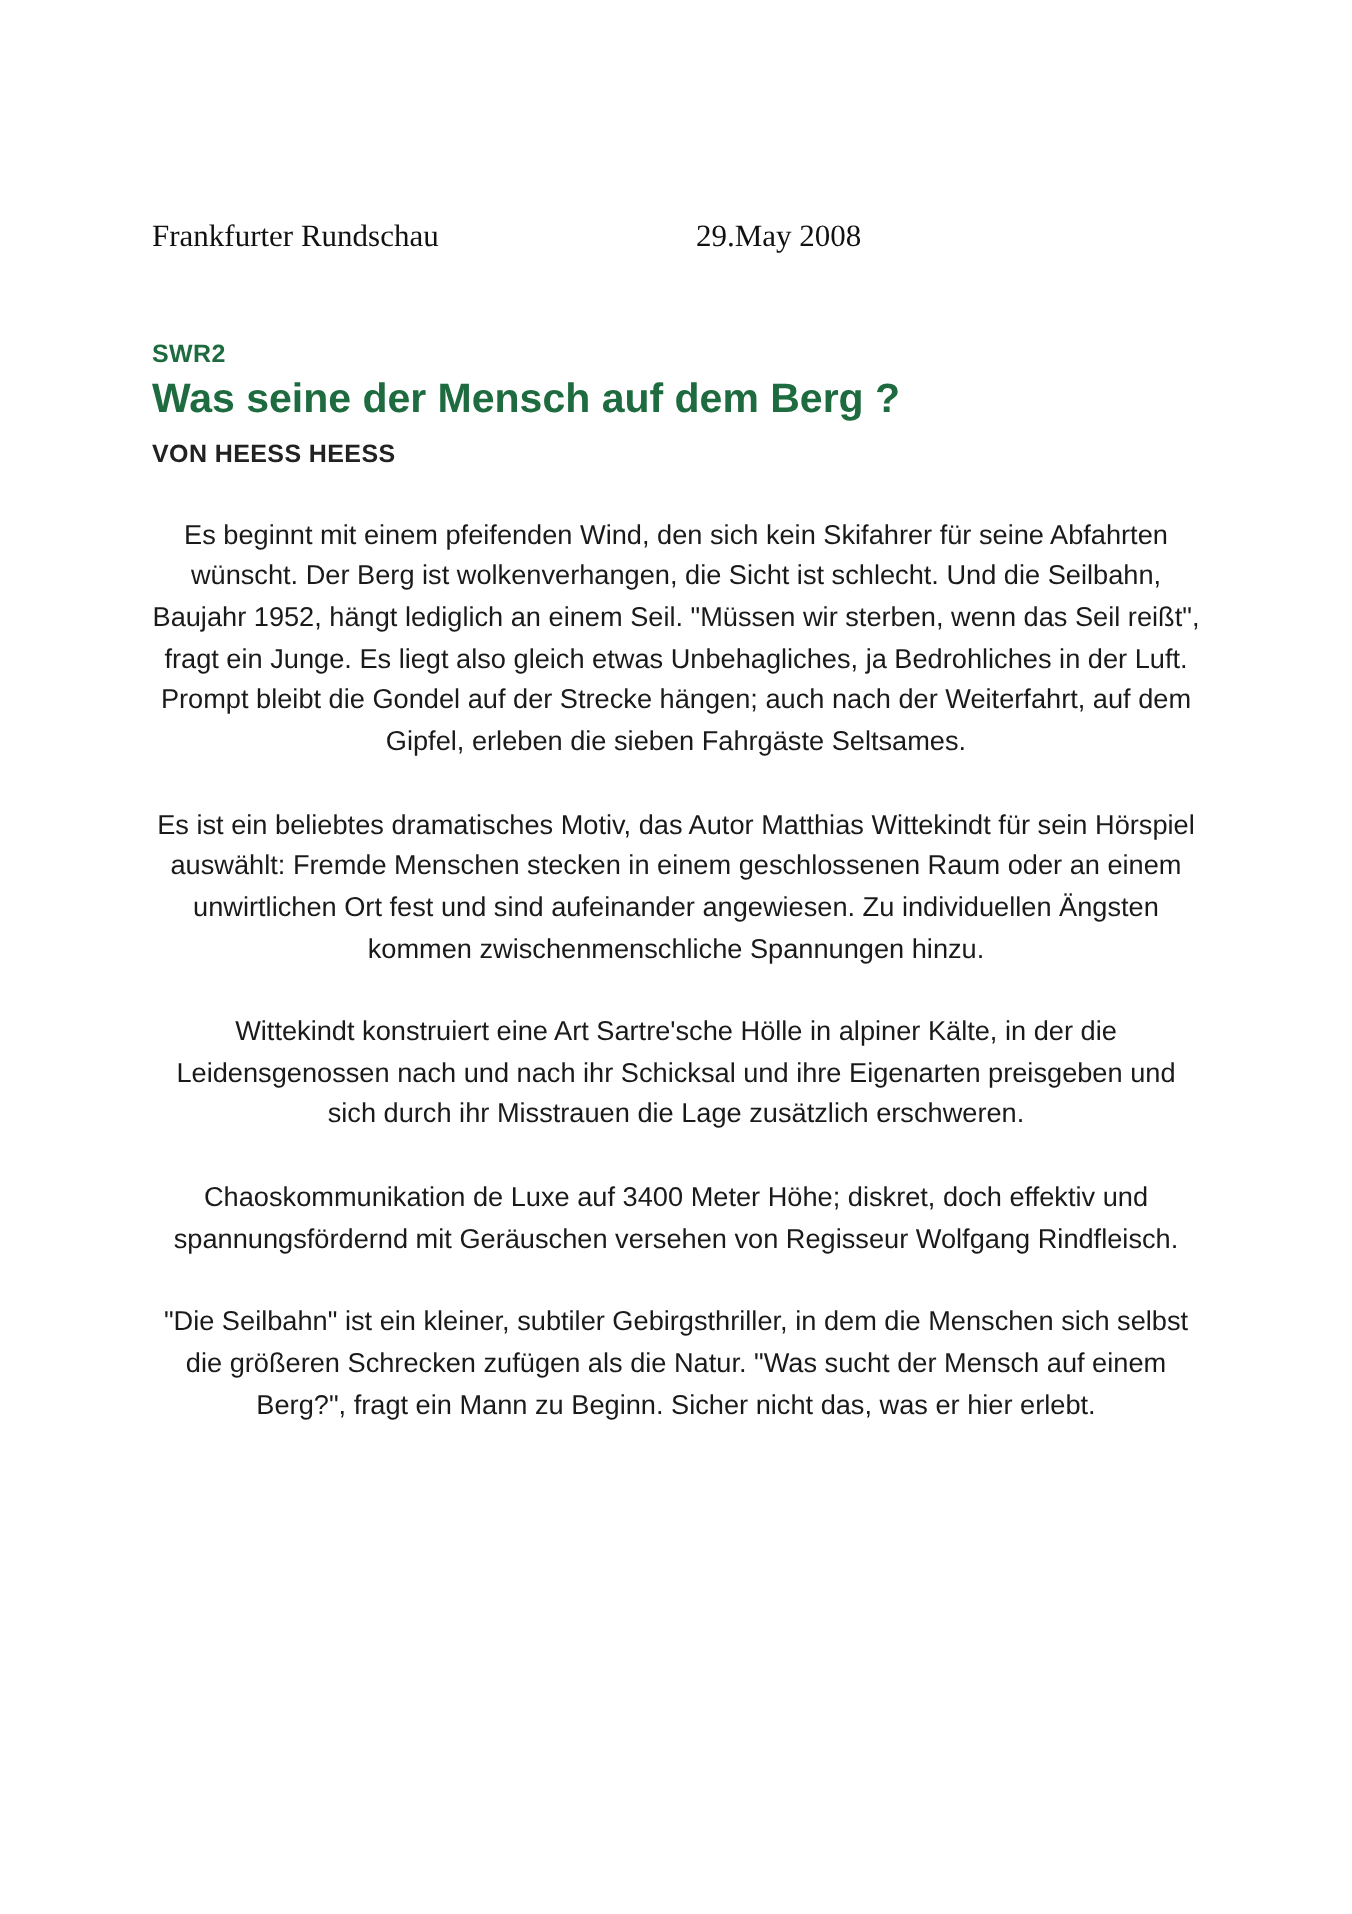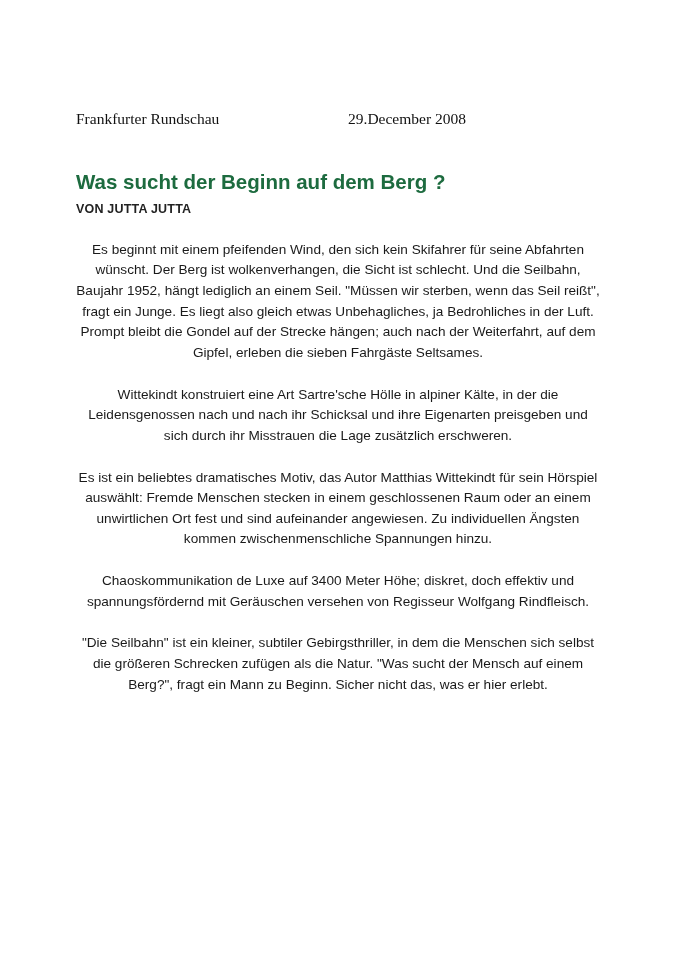--- a/index.html
+++ b/index.html
@@ -77,30 +77,31 @@
   }
 </style>
 </head>
 <body>
 
 <div class="page">
   <div class="content">
 
     <div class="masthead">
       <div class="publication">Frankfurter Rundschau</div>
-      <div class="date">29.December 2008</div>
+      <div class="date">29.May 2008</div>
     </div>
 
+    <div class="kicker">SWR2</div>
 
-    <h1 class="headline">Was sucht der Beginn auf dem Berg ?</h1>
+    <h1 class="headline">Was seine der Mensch auf dem Berg ?</h1>
 
-    <div class="byline">VON JUTTA JUTTA</div>
+    <div class="byline">VON HEESS HEESS</div>
 
     <div class="article">
       <p>Es beginnt mit einem pfeifenden Wind, den sich kein Skifahrer für seine Abfahrten wünscht. Der Berg ist wolkenverhangen, die Sicht ist schlecht. Und die Seilbahn, Baujahr 1952, hängt lediglich an einem Seil. "Müssen wir sterben, wenn das Seil reißt", fragt ein Junge. Es liegt also gleich etwas Unbehagliches, ja Bedrohliches in der Luft. Prompt bleibt die Gondel auf der Strecke hängen; auch nach der Weiterfahrt, auf dem Gipfel, erleben die sieben Fahrgäste Seltsames.</p>
+      <p>Es ist ein beliebtes dramatisches Motiv, das Autor Matthias Wittekindt für sein Hörspiel auswählt: Fremde Menschen stecken in einem geschlossenen Raum oder an einem unwirtlichen Ort fest und sind aufeinander angewiesen. Zu individuellen Ängsten kommen zwischenmenschliche Spannungen hinzu.</p>
       <p>Wittekindt konstruiert eine Art Sartre'sche Hölle in alpiner Kälte, in der die Leidensgenossen nach und nach ihr Schicksal und ihre Eigenarten preisgeben und sich durch ihr Misstrauen die Lage zusätzlich erschweren.</p>
-      <p>Es ist ein beliebtes dramatisches Motiv, das Autor Matthias Wittekindt für sein Hörspiel auswählt: Fremde Menschen stecken in einem geschlossenen Raum oder an einem unwirtlichen Ort fest und sind aufeinander angewiesen. Zu individuellen Ängsten kommen zwischenmenschliche Spannungen hinzu.</p>
       <p>Chaoskommunikation de Luxe auf 3400 Meter Höhe; diskret, doch effektiv und spannungsfördernd mit Geräuschen versehen von Regisseur Wolfgang Rindfleisch.</p>
       <p>"Die Seilbahn" ist ein kleiner, subtiler Gebirgsthriller, in dem die Menschen sich selbst die größeren Schrecken zufügen als die Natur. "Was sucht der Mensch auf einem Berg?", fragt ein Mann zu Beginn. Sicher nicht das, was er hier erlebt.</p>
     </div>
 
   </div>
 </div>
 
 </body></html>

